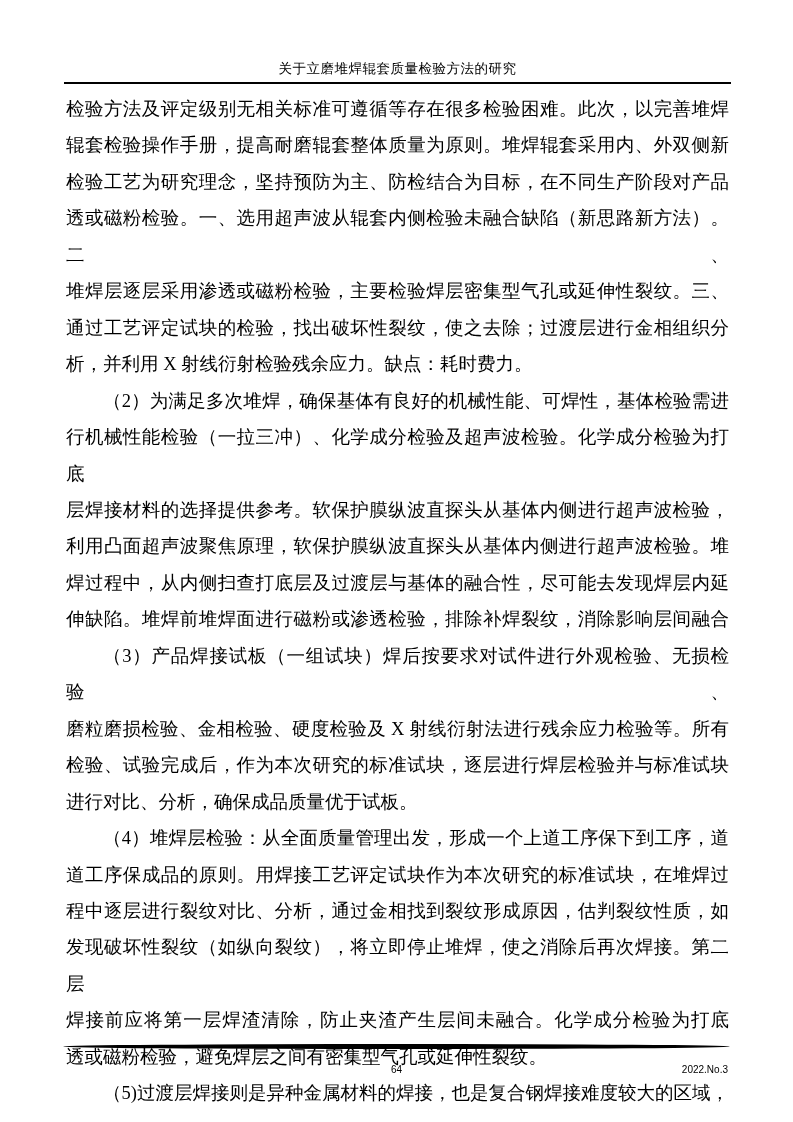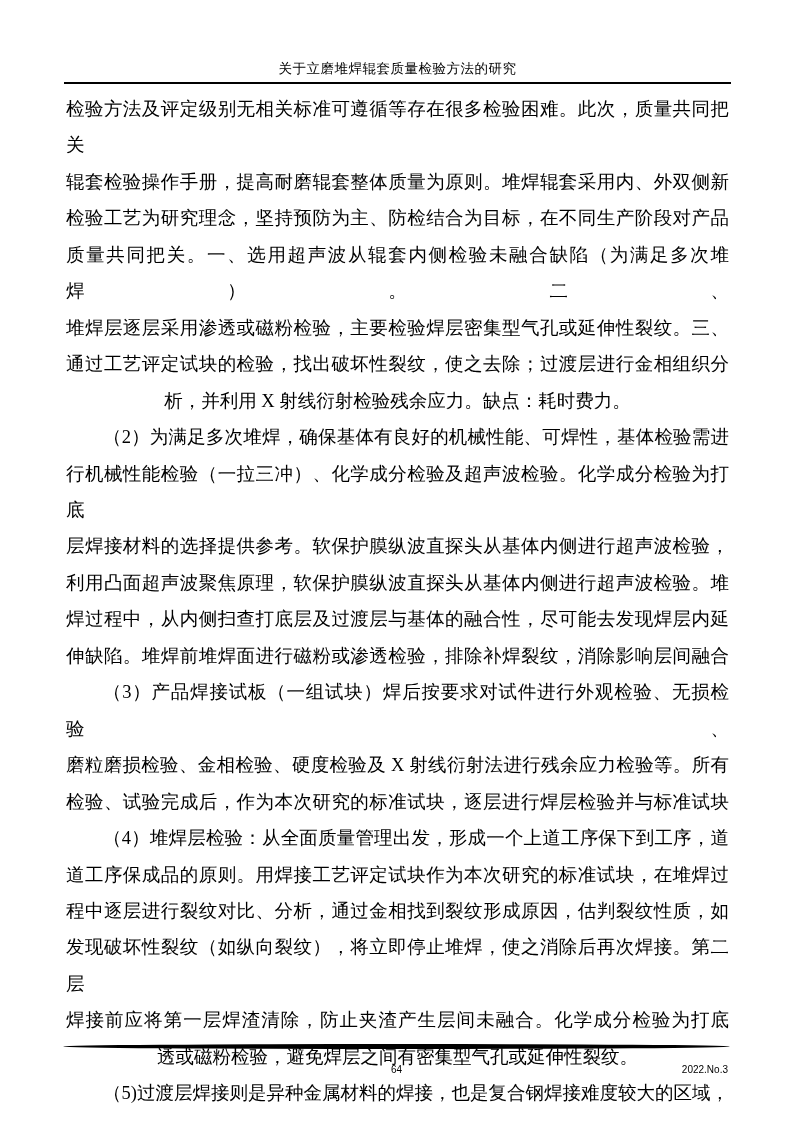--- a/index.html
+++ b/index.html
@@ -46,21 +46,21 @@
   }
   .line {
     width: 100%;
   }
   .line.fill {
     text-align: justify;
     text-align-last: justify;
     -moz-text-align-last: justify;
   }
   .line.end {
-    text-align: center;
+    text-align: left;
   }
   .line.indent {
     text-indent: 2em;
   }
   
   .page-footer {
     position: absolute;
     left: 63px;
     right: 63px;
     top: 1044px;
@@ -93,36 +93,37 @@
 <body>
 
 <div class="page">
 
   <header class="page-header">
     <div class="header-title">关于立磨堆焊辊套质量检验方法的研究</div>
     <div class="header-rule"></div>
   </header>
 
   <main class="body-text" id="body-text">
-      <div class="line fill">检验方法及评定级别无相关标准可遵循等存在很多检验困难。此次，质量共同把关</div>
+      <div class="line fill">检验方法及评定级别无相关标准可遵循等存在很多检验困难。此次，以完善堆焊</div>
       <div class="line fill">辊套检验操作手册，提高耐磨辊套整体质量为原则。堆焊辊套采用内、外双侧新</div>
       <div class="line fill">检验工艺为研究理念，坚持预防为主、防检结合为目标，在不同生产阶段对产品</div>
-      <div class="line fill">质量共同把关。一、选用超声波从辊套内侧检验未融合缺陷（为满足多次堆焊）。二、</div>
+      <div class="line fill">透或磁粉检验。一、选用超声波从辊套内侧检验未融合缺陷（新思路新方法）。二、</div>
       <div class="line fill">堆焊层逐层采用渗透或磁粉检验，主要检验焊层密集型气孔或延伸性裂纹。三、</div>
       <div class="line fill">通过工艺评定试块的检验，找出破坏性裂纹，使之去除；过渡层进行金相组织分</div>
       <div class="line end">析，并利用 X 射线衍射检验残余应力。缺点：耗时费力。</div>
       <div class="line fill indent">（2）为满足多次堆焊，确保基体有良好的机械性能、可焊性，基体检验需进</div>
       <div class="line fill">行机械性能检验（一拉三冲）、化学成分检验及超声波检验。化学成分检验为打底</div>
       <div class="line fill">层焊接材料的选择提供参考。软保护膜纵波直探头从基体内侧进行超声波检验，</div>
       <div class="line fill">利用凸面超声波聚焦原理，软保护膜纵波直探头从基体内侧进行超声波检验。堆</div>
       <div class="line fill">焊过程中，从内侧扫查打底层及过渡层与基体的融合性，尽可能去发现焊层内延</div>
       <div class="line fill">伸缺陷。堆焊前堆焊面进行磁粉或渗透检验，排除补焊裂纹，消除影响层间融合</div>
       <div class="line fill indent">（3）产品焊接试板（一组试块）焊后按要求对试件进行外观检验、无损检验、</div>
       <div class="line fill">磨粒磨损检验、金相检验、硬度检验及 X 射线衍射法进行残余应力检验等。所有</div>
       <div class="line fill">检验、试验完成后，作为本次研究的标准试块，逐层进行焊层检验并与标准试块</div>
+      <div class="line end">进行对比、分析，确保成品质量优于试板。</div>
       <div class="line fill indent">（4）堆焊层检验：从全面质量管理出发，形成一个上道工序保下到工序，道</div>
       <div class="line fill">道工序保成品的原则。用焊接工艺评定试块作为本次研究的标准试块，在堆焊过</div>
       <div class="line fill">程中逐层进行裂纹对比、分析，通过金相找到裂纹形成原因，估判裂纹性质，如</div>
       <div class="line fill">发现破坏性裂纹（如纵向裂纹），将立即停止堆焊，使之消除后再次焊接。第二层</div>
       <div class="line fill">焊接前应将第一层焊渣清除，防止夹渣产生层间未融合。化学成分检验为打底</div>
       <div class="line end">透或磁粉检验，避免焊层之间有密集型气孔或延伸性裂纹。</div>
       <div class="line fill indent">（5)过渡层焊接则是异种金属材料的焊接，也是复合钢焊接难度较大的区域，</div>
     </main>
 
   <footer class="page-footer">

